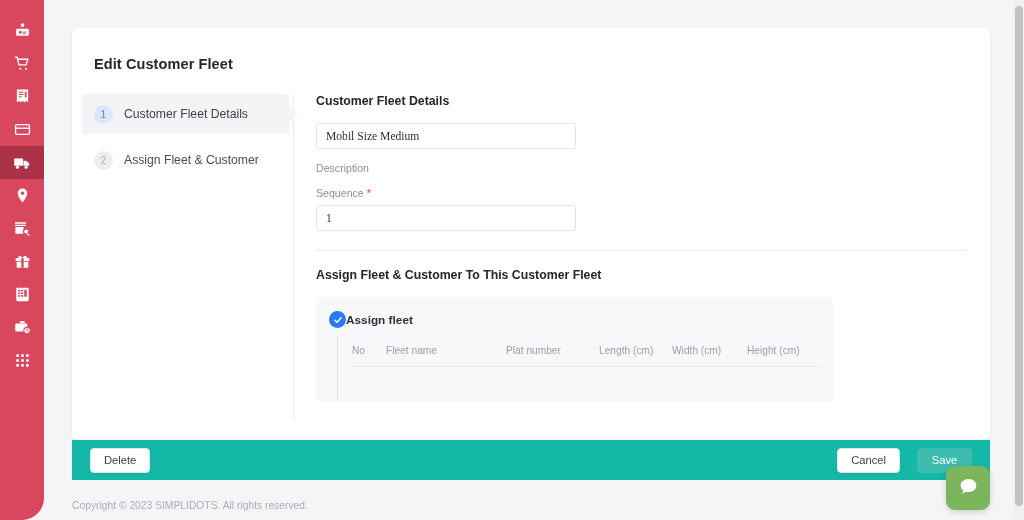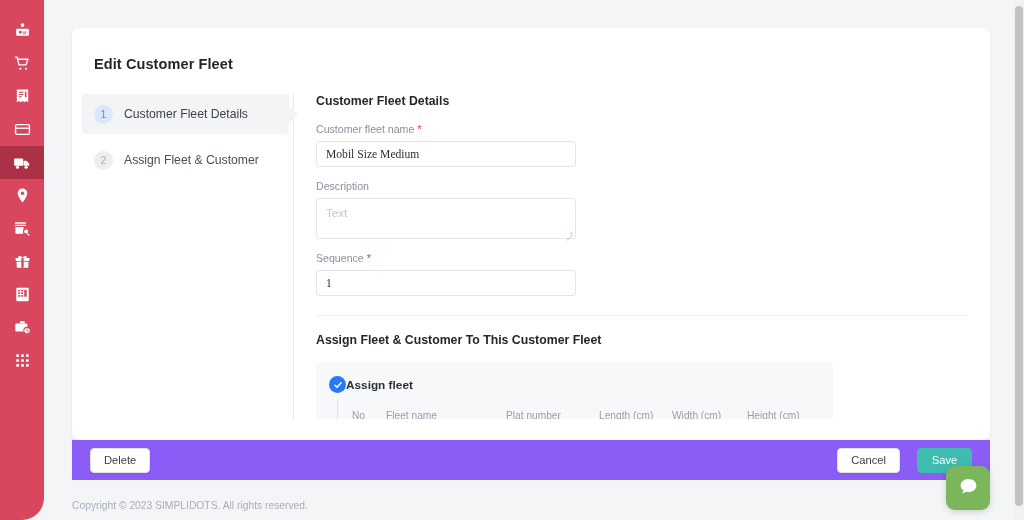--- a/index.html
+++ b/index.html
@@ -200,21 +200,21 @@
     padding: 0 0 10px 0;
     border-bottom: 1px solid #e7e9ee;
     white-space: nowrap;
   }
 
   
   #actionbar {
     position: absolute;
     left: 28px; top: 440px;
     width: 918px; height: 40px;
-    background: #8b5cf6;
+    background: #14b8a6;
     display: flex; align-items: center;
     padding: 0 18px;
     box-shadow: 0 -1px 2px rgba(0,0,0,0.04);
   }
   .btn {
     font-family: "Liberation Sans", sans-serif;
     font-size: 11.2px;
     border-radius: 4px;
     cursor: pointer;
     border: 1px solid #e2e4e9;
@@ -426,33 +426,25 @@
           <span class="step-label">Assign Fleet &amp; Customer</span>
         </div>
 
       </div>
 
       <div id="form">
 
         <div class="section-title">Customer Fleet Details</div>
 
         <div class="field">
-          <label class="field-label">
-            <span>Customer fleet name</span>
-            <span class="req">*</span>
-          </label>
           <input class="inp" type="text" value="Mobil Size Medium" style="">
         </div>
 
         <div class="field">
           <label class="field-label">Description</label>
-          <div class="ta-wrap">
-            <textarea class="ta" placeholder="Text" style=""></textarea>
-            <span class="ta-grip"></span>
-          </div>
         </div>
 
         <div class="field">
           <label class="field-label">
             <span>Sequence</span>
             <span class="req">*</span>
           </label>
           <input class="inp" type="text" value="1" style="">
         </div>
 

